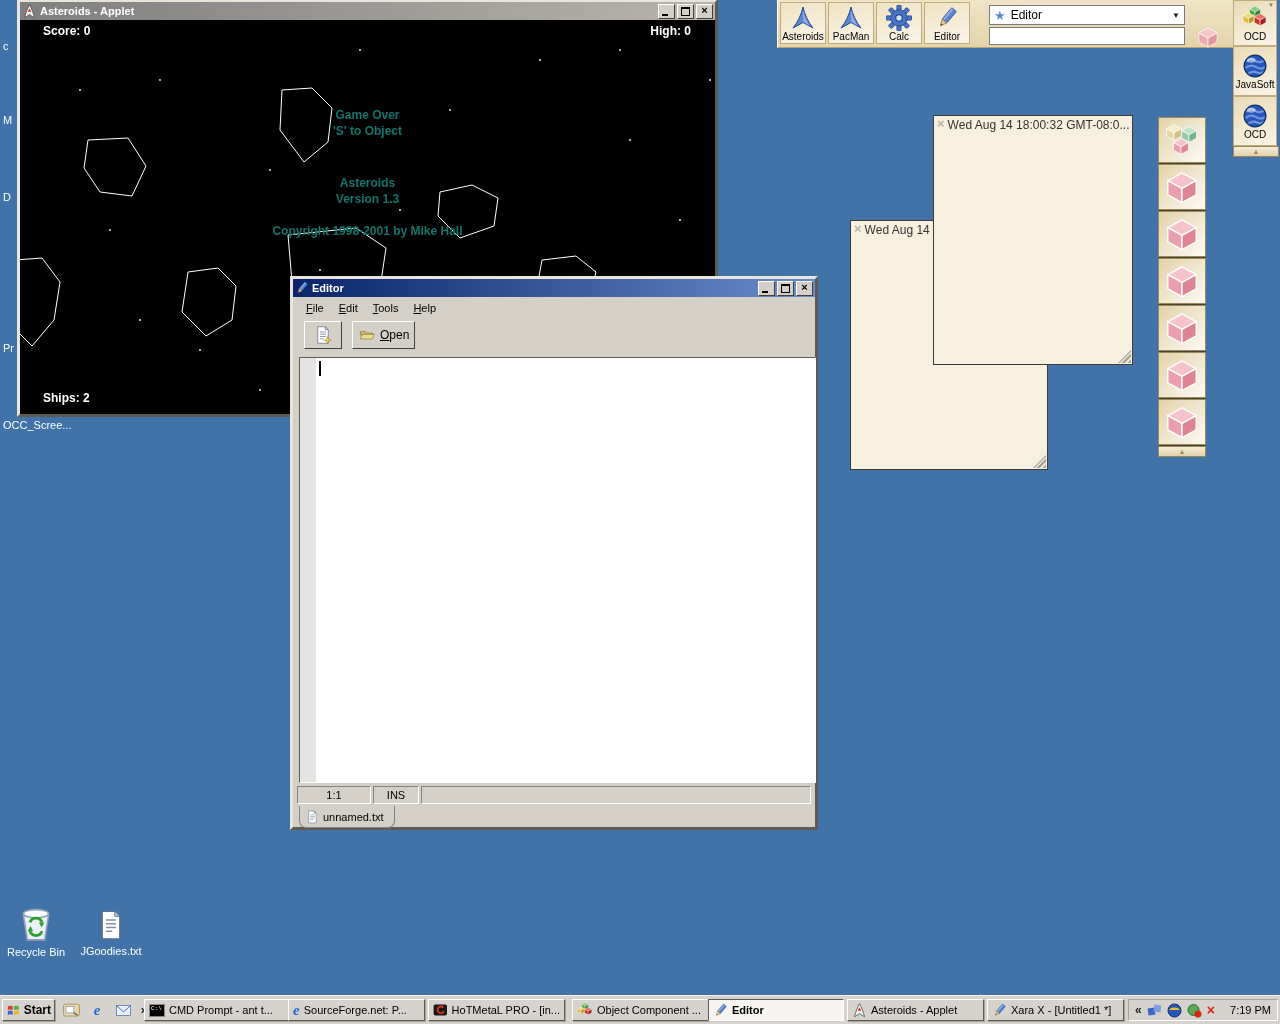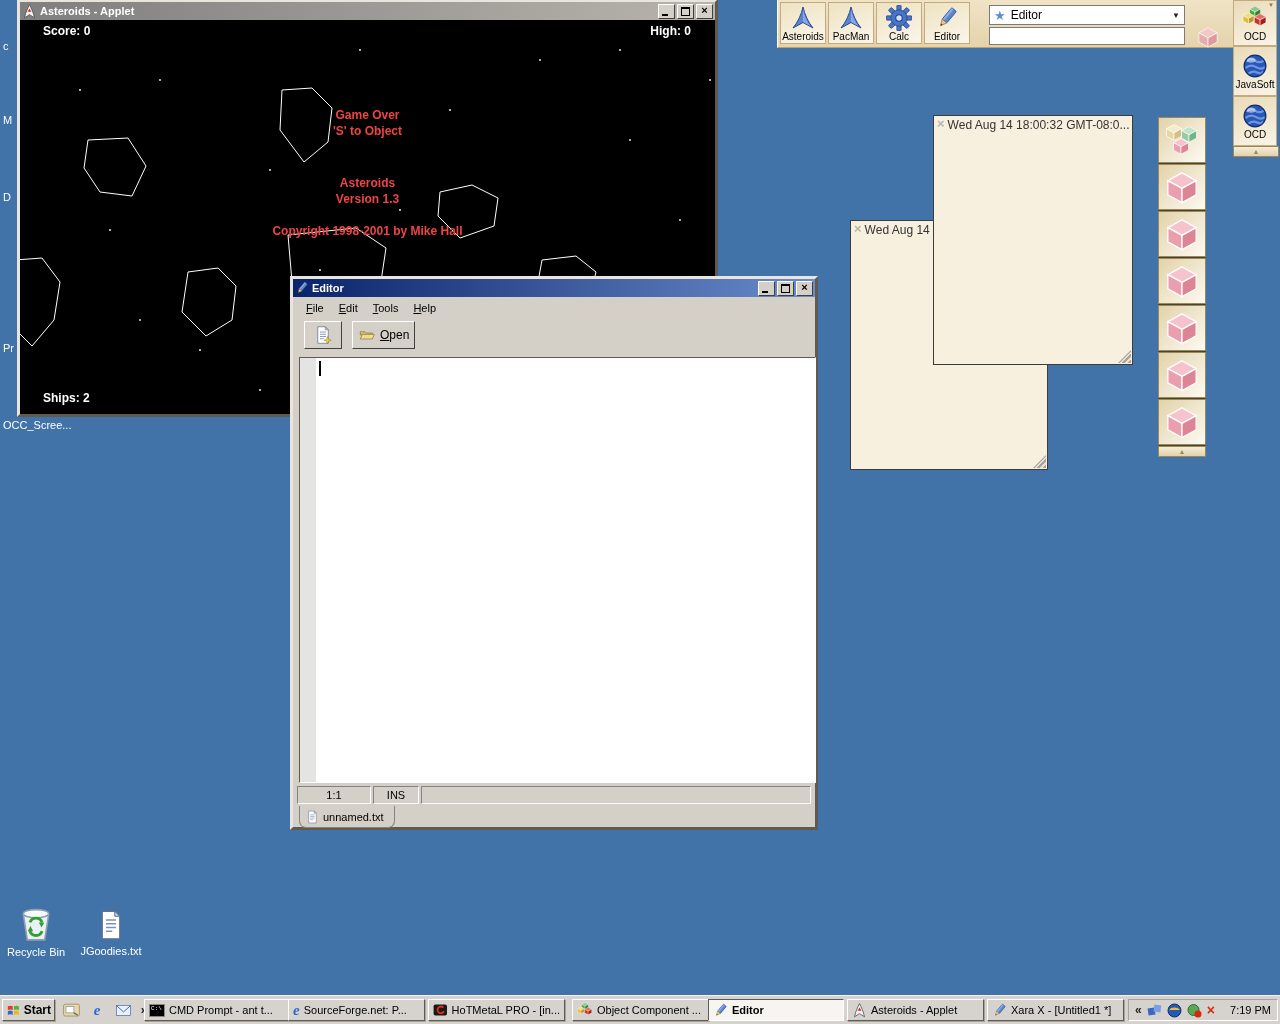--- a/index.html
+++ b/index.html
@@ -14,21 +14,21 @@
   .title-text{color:#fff;font-weight:bold;font-size:11px;flex:1;white-space:nowrap;overflow:hidden;}
   .winbtns{display:flex;gap:2px;}
   .wbtn{width:15px;height:13px;background:#d4d0c8;border:1px solid;border-color:#fff #404040 #404040 #fff;
         display:flex;align-items:center;justify-content:center;font-size:9px;line-height:1;position:relative;}
   .wbtn .min{position:absolute;bottom:2px;left:3px;width:6px;height:2px;background:#000;}
   .wbtn .max{width:7px;height:6px;border:1px solid #000;border-top-width:2px;}
   .wbtn .cls{font-weight:bold;font-size:11px;margin-top:-2px;}
   
   #game-canvas{position:absolute;left:0;top:18px;right:0;bottom:0;background:#000;overflow:hidden;}
   .game-label{position:absolute;color:#fff;font-weight:bold;font-size:12px;white-space:nowrap;}
-  .game-center{position:absolute;left:0;right:0;text-align:center;color:#ef4444;font-weight:bold;font-size:12px;line-height:16px;white-space:pre;}
+  .game-center{position:absolute;left:0;right:0;text-align:center;color:#0f766e;font-weight:bold;font-size:12px;line-height:16px;white-space:pre;}
   
   .menubar{display:flex;gap:1px;padding:3px 6px 2px;}
   .menu-item{display:inline-block;padding:2px 7px;}
   .menu-item::first-letter{text-decoration:underline;}
   .toolbar{display:flex;gap:3px;padding:3px 4px;align-items:center;}
   .tool-btn{height:26px;background:#d4d0c8;border:1px solid;border-color:#fff #404040 #404040 #fff;
             display:flex;align-items:center;gap:4px;padding:0 5px;box-shadow:1px 1px 0 #808080 inset 0 0;margin-left:7px;}
   .tool-btn .lbl{display:inline-block;font-size:12px;}
   .tool-btn .lbl::first-letter{text-decoration:underline;}
   #editor-textarea{position:absolute;left:6px;top:78px;width:517px;height:426px;background:#fff;

